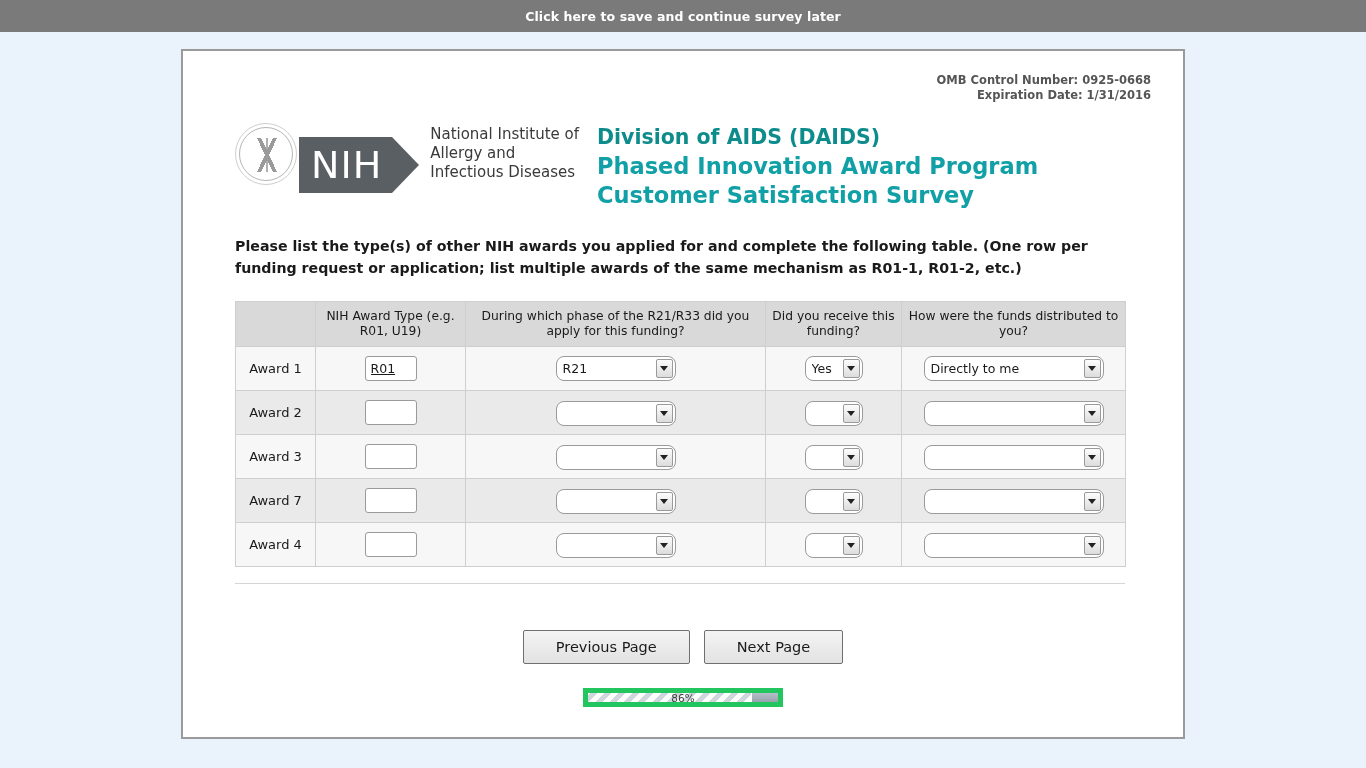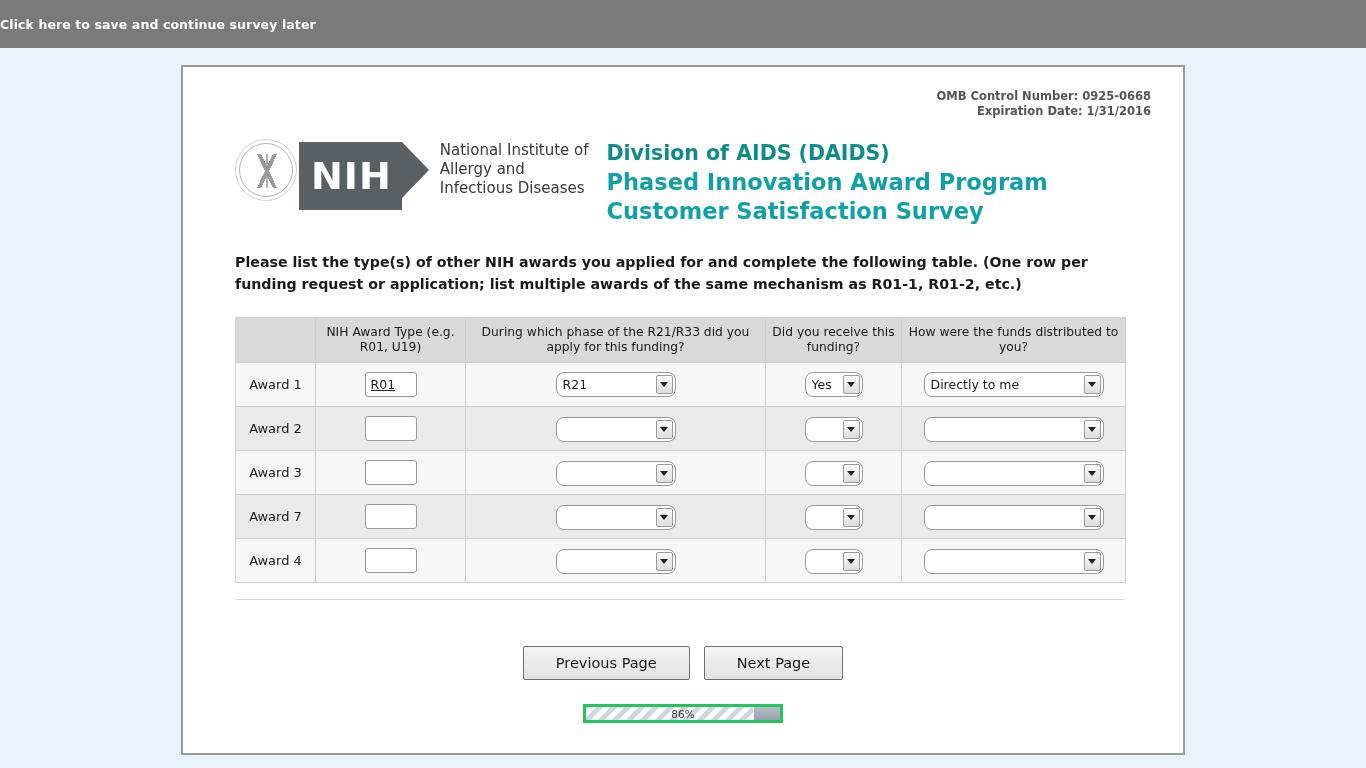--- a/index.html
+++ b/index.html
@@ -4,26 +4,26 @@
 <style>
   * { box-sizing: border-box; }
   html, body {
     margin: 0; padding: 0;
     width: 1366px; height: 768px;
     background: #eaf2fb;
     font-family: "DejaVu Sans", "Liberation Sans", sans-serif;
     overflow: hidden;
   }
   #save-bar {
-    height: 48px;
+    height: 32px;
     background: #7a7a7a;
     color: #ffffff;
     display: flex;
     align-items: center;
-    justify-content: flex-start;
+    justify-content: center;
     font-size: 12.5px;
     font-weight: bold;
     cursor: pointer;
     letter-spacing: 0.1px;
   }
   #page-wrap {
     width: 1366px;
     height: 736px;
     background: #eaf2fb;
     display: flex;
@@ -80,28 +80,28 @@
     width: 36px; height: 34px;
     background:
       linear-gradient(115deg, transparent 46%, #9a9a9a 46%, #9a9a9a 54%, transparent 54%),
       linear-gradient(65deg, transparent 46%, #9a9a9a 46%, #9a9a9a 54%, transparent 54%),
       linear-gradient(90deg, transparent 46%, #b0b0b0 46%, #b0b0b0 54%, transparent 54%);
   }
   #nih-block {
     background: #5a5f63;
     color: #ffffff;
     font-size: 38px;
-    font-weight: bold;
+    font-weight: normal;
     letter-spacing: 1px;
     padding: 6px 10px 6px 12px;
-    height: 68px;
+    height: 56px;
     display: flex;
     align-items: center;
     position: relative;
-    margin-top: 3px;
+    margin-top: 14px;
   }
   #nih-block:after {
     content: "";
     position: absolute;
     right: -27px; top: 0;
     width: 0; height: 0;
     border-top: 28px solid transparent;
     border-bottom: 28px solid transparent;
     border-left: 27px solid #5a5f63;
   }
@@ -237,21 +237,21 @@
     color: #1a1a1a;
     padding: 8px 32px;
     cursor: pointer;
     font-family: "DejaVu Sans", "Liberation Sans", sans-serif;
   }
   
   #progress-wrap {
     margin: 24px auto 0 auto;
     width: 200px;
     height: 19px;
-    border: 3px solid #22c55e;
+    border: 5px solid #22c55e;
     background: #ffffff;
     position: relative;
     overflow: hidden;
     text-align: right;
   }
   #progress-fill {
     position: absolute;
     left: 0; top: 0; bottom: 0;
     width: 86%;
     background-image: repeating-linear-gradient(

